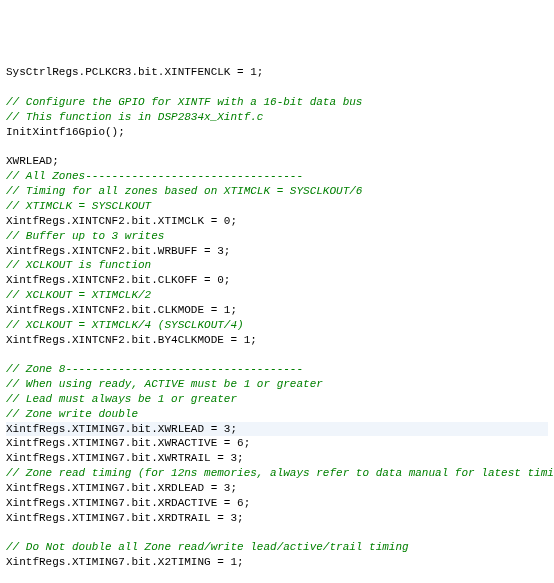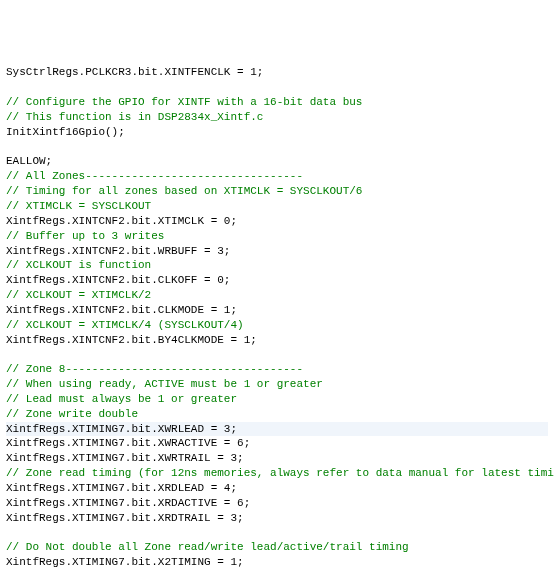--- a/index.html
+++ b/index.html
@@ -7,35 +7,35 @@
       font-size: 11px;
       line-height: 1.35;
       margin: 0;
       padding: 6px;
       background: #ffffff;
       color: #000000;
       white-space: pre;
       width: 554px;
       box-sizing: border-box;
     }
-    .comment { color: #008000; }
+    .comment { color: #008000; font-style: italic; }
     .highlight { background: #f0f5fb; display: inline-block; width: 100%; }
   </style>
 </head>
 <body>
 
 
 
 <div id="code-block"><span class="">SysCtrlRegs.PCLKCR3.bit.XINTFENCLK = 1;</span>
 <span class=""></span>
 <span class="comment">// Configure the GPIO for XINTF with a 16-bit data bus</span>
 <span class="comment">// This function is in DSP2834x_Xintf.c</span>
 <span class="">InitXintf16Gpio();</span>
 <span class=""></span>
-<span class="">EALLOW;</span>
+<span class="">XWRLEAD;</span>
 <span class="comment">// All Zones---------------------------------</span>
 <span class="comment">// Timing for all zones based on XTIMCLK = SYSCLKOUT/6</span>
 <span class="comment">// XTIMCLK = SYSCLKOUT</span>
 <span class="">XintfRegs.XINTCNF2.bit.XTIMCLK = 0;</span>
 <span class="comment">// Buffer up to 3 writes</span>
 <span class="">XintfRegs.XINTCNF2.bit.WRBUFF = 3;</span>
 <span class="comment">// XCLKOUT is function</span>
 <span class="">XintfRegs.XINTCNF2.bit.CLKOFF = 0;</span>
 <span class="comment">// XCLKOUT = XTIMCLK/2</span>
 <span class="">XintfRegs.XINTCNF2.bit.CLKMODE = 1;</span>
@@ -43,21 +43,21 @@
 <span class="">XintfRegs.XINTCNF2.bit.BY4CLKMODE = 1;</span>
 <span class=""></span>
 <span class="comment">// Zone 8------------------------------------</span>
 <span class="comment">// When using ready, ACTIVE must be 1 or greater</span>
 <span class="comment">// Lead must always be 1 or greater</span>
 <span class="comment">// Zone write double</span>
 <span class="highlight">XintfRegs.XTIMING7.bit.XWRLEAD = 3;</span>
 <span class="">XintfRegs.XTIMING7.bit.XWRACTIVE = 6;</span>
 <span class="">XintfRegs.XTIMING7.bit.XWRTRAIL = 3;</span>
 <span class="comment">// Zone read timing (for 12ns memories, always refer to data manual for latest timings)</span>
-<span class="">XintfRegs.XTIMING7.bit.XRDLEAD = 4;</span>
+<span class="">XintfRegs.XTIMING7.bit.XRDLEAD = 3;</span>
 <span class="">XintfRegs.XTIMING7.bit.XRDACTIVE = 6;</span>
 <span class="">XintfRegs.XTIMING7.bit.XRDTRAIL = 3;</span>
 <span class=""></span>
 <span class="comment">// Do Not double all Zone read/write lead/active/trail timing</span>
 <span class="">XintfRegs.XTIMING7.bit.X2TIMING = 1;</span>
 <span class=""></span>
 
 
 
 <span class=""></span>

